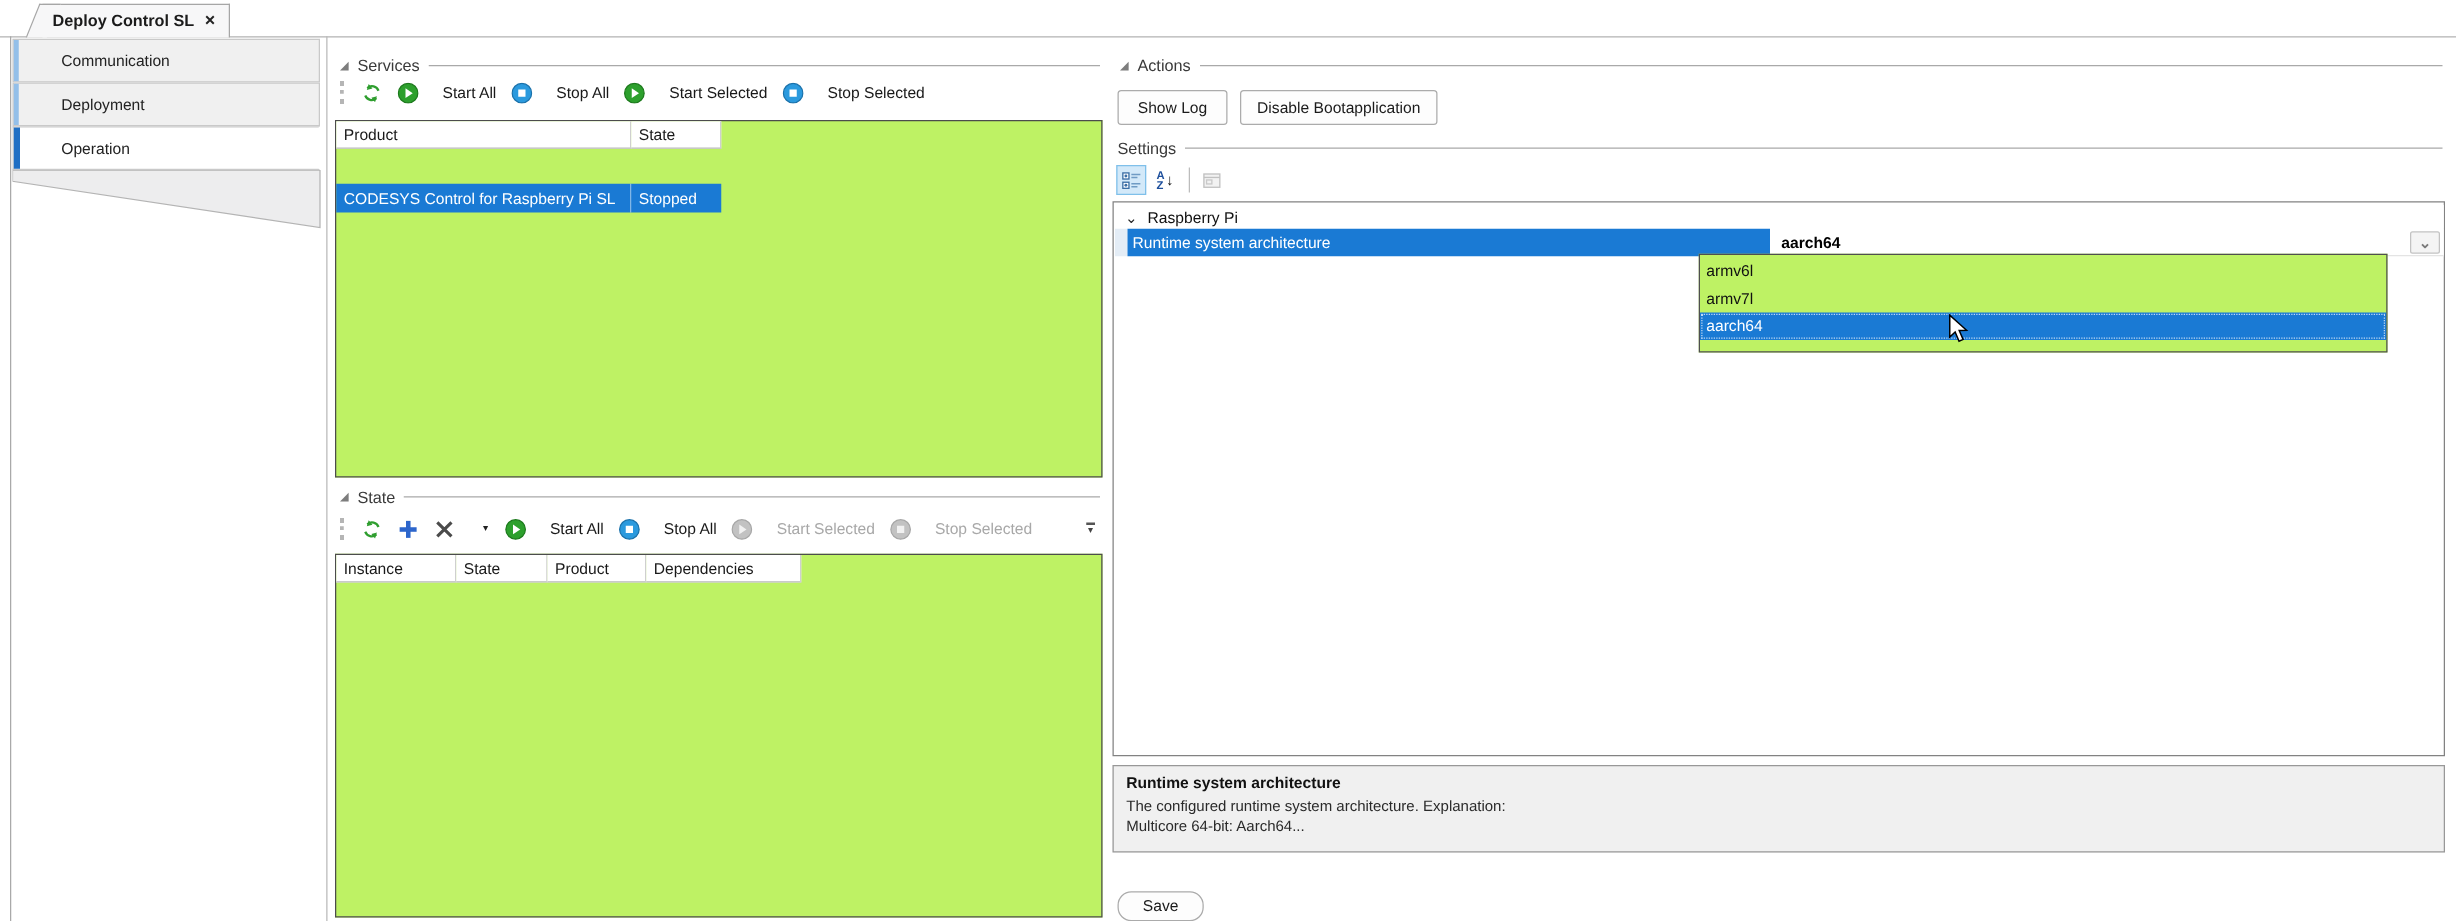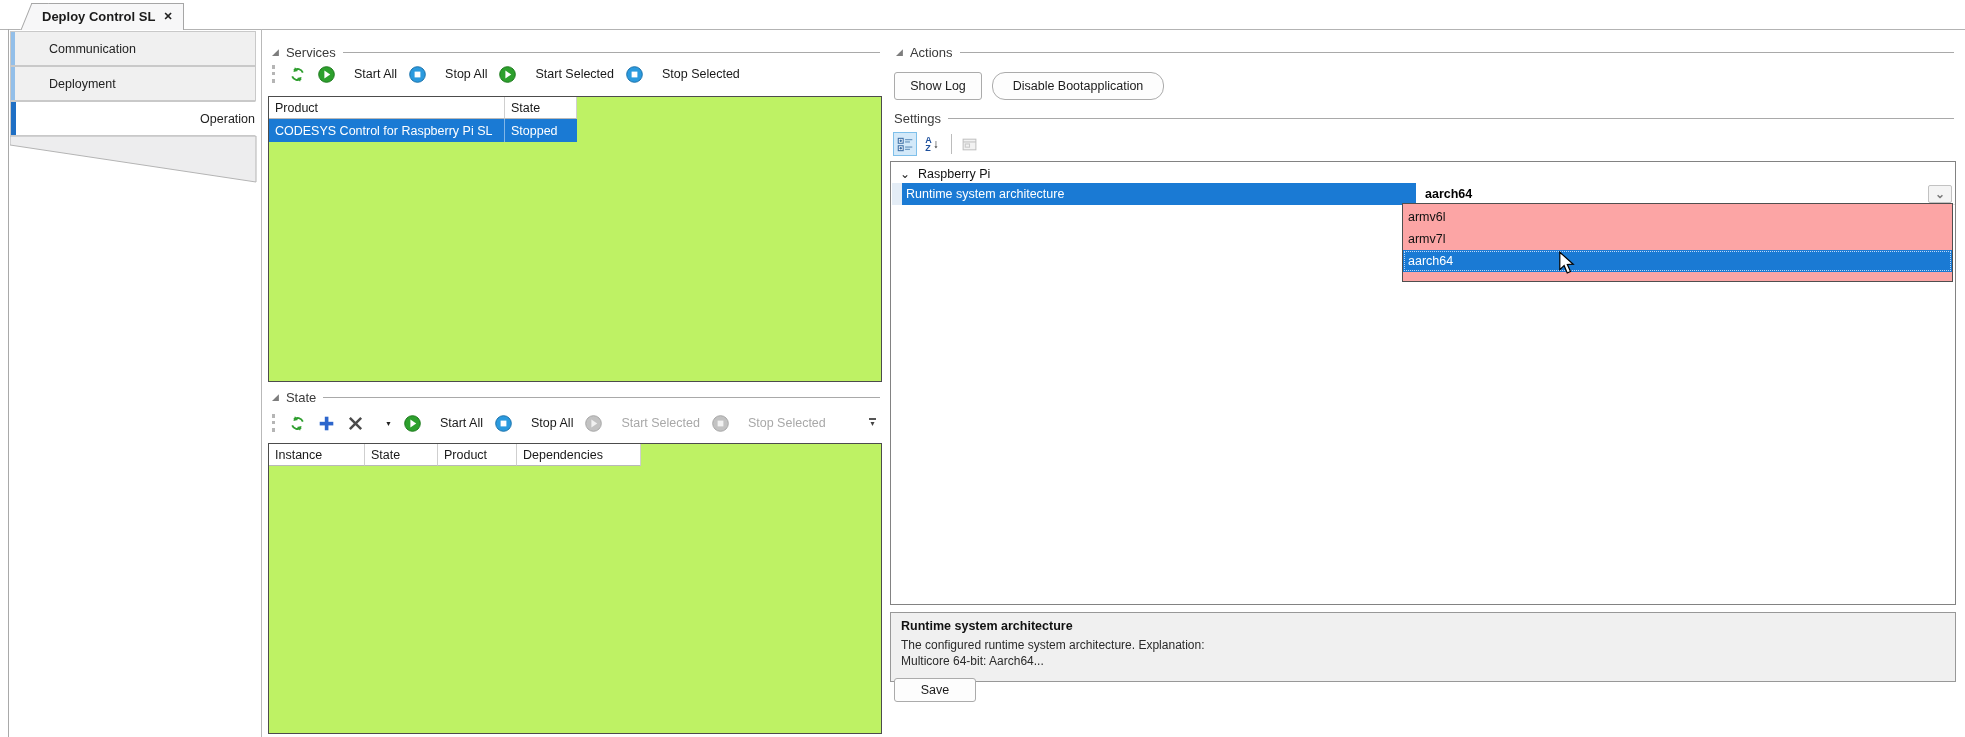--- a/index.html
+++ b/index.html
@@ -20,21 +20,21 @@
 
   
   .vline { position:absolute; width:1px; background:#b9b9b9; }
   .left-border { left:8px; top:29px; height:708px; background:#a9a9a9; }
   .splitter { left:261px; top:29px; height:708px; }
 
   
   .side-item { position:absolute; left:10px; width:246px; height:35px; background:#f0f0f0;
     border:1px solid #c9c9c9; display:flex; align-items:center; padding-left:38px; color:#222; }
   .side-item .strip { position:absolute; left:0; top:0; bottom:0; width:4px; background:#93bfe9; }
-  .side-item.selected { background:#ffffff; border-right-color:#ffffff;justify-content:flex-end; }
+  .side-item.selected { background:#ffffff; border-right-color:#ffffff; }
   .side-item.selected .strip { width:5px; background:#1f6fc4; }
   .wedge { position:absolute; left:10px; top:136px; }
 
   
   .group-hdr { position:absolute; display:flex; align-items:center; gap:7px; height:16px; }
   .group-hdr .tri { color:#7d7d7d; font-size:9px; line-height:1; }
   .group-hdr .cap { font-size:13px; color:#3a3a3a; }
   .group-hdr .rule { flex:1; height:1px; background:#a9a9a9; }
 
   
@@ -47,21 +47,21 @@
   .overflow-btn { position:absolute; width:13px; height:20px; display:flex; flex-direction:column;
     align-items:center; justify-content:center; color:#444; }
   .overflow-btn .bar { width:7px; height:2px; background:#555; margin-bottom:1px; }
   .overflow-btn .chev { font-size:8px; line-height:6px; }
 
   
   .grid-table { position:absolute; background:#bef264; border:1px solid #4c4c4c; }
   .grid-head { position:absolute; top:0; left:0; height:22px; display:flex; }
   .gcol { height:22px; display:flex; align-items:center; padding-left:6px; border-right:1px solid #cfcfcf;
     border-bottom:1px solid #b9b9b9; color:#191919; background:#fff; }
-  .grow { position:absolute; display:flex; height:23px; }
+  .grow { position:absolute; display:flex; height:23px;margin-top:28px; }
   .grow .cell { display:flex; align-items:center; padding-left:6px; height:23px; }
   .row-selected { background:#1a7ad4; color:#fff; }
   .row-selected .cell { border-right:1px solid rgba(255,255,255,.45); }
 
   
   .btn { position:absolute; background:#fdfdfd; border:1px solid #ababab; border-radius:3px;
     display:flex; align-items:center; justify-content:center; color:#1b1b1b; }
 
   
   .mini-btn { position:absolute; width:24px; height:24px; display:flex; align-items:center; justify-content:center; }
@@ -81,22 +81,22 @@
   .prop-row { position:absolute; left:1px; top:21px; width:1063px; height:22px; display:flex; }
   .prop-gutter { width:10px; background:#e4edf6; }
   .prop-name { width:514px; background:#1a7ad4; color:#fff; display:flex; align-items:center; padding-left:4px; }
   .prop-value { flex:1; background:#fff; display:flex; align-items:center; padding-left:9px;
     font-weight:bold; color:#000; position:relative; border-bottom:1px solid #e4e4e4; }
   .combo-btn { position:absolute; right:3px; top:2px; width:24px; height:18px; background:#f4f4f4;
     border:1px solid #c2c2c2; border-radius:2px; display:flex; align-items:center; justify-content:center;
     color:#7a7a7a; font-size:12px; }
 
   
-  .dropdown { position:absolute; left:1402px; top:203px; width:551px; height:79px;
-    background:#fca5a5; border:1px solid #4f4f4f; z-index:20; }
+  .dropdown { position:absolute; left:1359px; top:203px; width:551px; height:79px;
+    background:#bef264; border:1px solid #4f4f4f; z-index:20; }
   .opt { height:22px; display:flex; align-items:center; padding-left:5px; color:#111; }
   .opt.sel { background:#1a7ad4; color:#fff; outline:1px dotted #bfd9f5; outline-offset:-2px; }
 
   
   .desc { position:absolute; left:890px; top:612px; width:1066px; height:70px;
     background:#f0f0f0; border:1px solid #989898; padding:6px 10px; }
   .desc .t { font-weight:bold; font-size:12.5px; color:#111; margin-bottom:4px; }
   .desc .l { font-size:12px; color:#2a2a2a; line-height:16px; }
 
   .cursor { position:absolute; left:1558px; top:251px; z-index:40; }
@@ -259,21 +259,21 @@
     </div>
   </div>
 
   <div class="group-hdr" style="left:896px; top:44px; width:1058px;">
     <span class="tri">◢</span>
     <span class="cap">Actions</span>
     <span class="rule"></span>
   </div>
 
   <div class="btn" style="left:894px; top:72px; width:88px; height:28px;">Show Log</div>
-  <div class="btn" style="left:992px; top:72px; width:172px; height:28px;border-radius:13px;">Disable Bootapplication</div>
+  <div class="btn" style="left:992px; top:72px; width:158px; height:28px;">Disable Bootapplication</div>
 
   <div class="group-hdr" style="left:894px; top:110px; width:1060px;">
     <span class="cap">Settings</span>
     <span class="rule"></span>
   </div>
 
   <div class="mini-btn active" style="left:893px; top:132px;">
     <svg width="17" height="17" viewBox="0 0 16 16">
       <rect x="1.2" y="2.2" width="4.6" height="4.6" fill="#fff" stroke="#3a6ea5"></rect>
       <circle cx="3.5" cy="4.5" r="1.1" fill="#3a6ea5"></circle>
@@ -329,15 +329,15 @@
   <svg class="cursor" width="18" height="24" viewBox="0 0 14 20">
     <path d="M1 1 L1 15.5 L4.6 12.2 L7.2 18.3 L9.9 17.1 L7.3 11.2 L12.2 11 Z" fill="#fff" stroke="#000" stroke-width="1"></path>
   </svg>
 
   <div class="desc">
     <div class="t">Runtime system architecture</div>
     <div class="l">The configured runtime system architecture. Explanation:</div>
     <div class="l">Multicore 64-bit: Aarch64...</div>
   </div>
 
-  <div class="btn" style="left:894px; top:678px; width:82px; height:24px;">Save</div>
+  <div class="btn" style="left:894px; top:713px; width:69px; height:24px;border-radius:11px;">Save</div>
 
 </div>
 
 </body></html>

